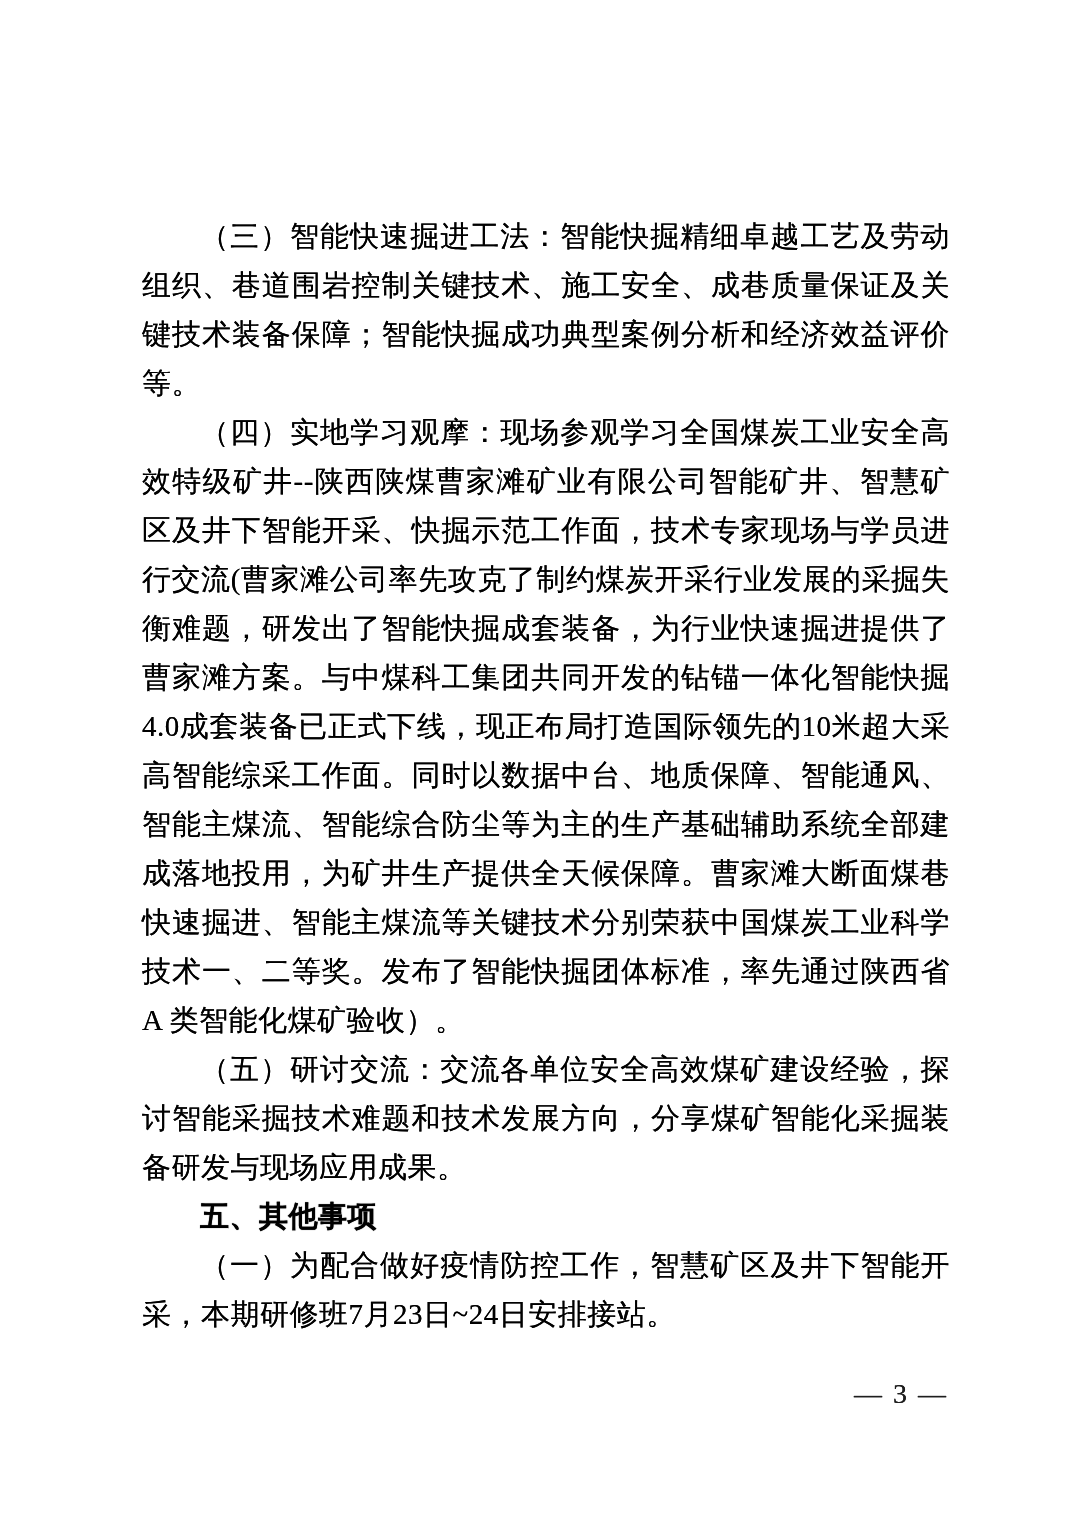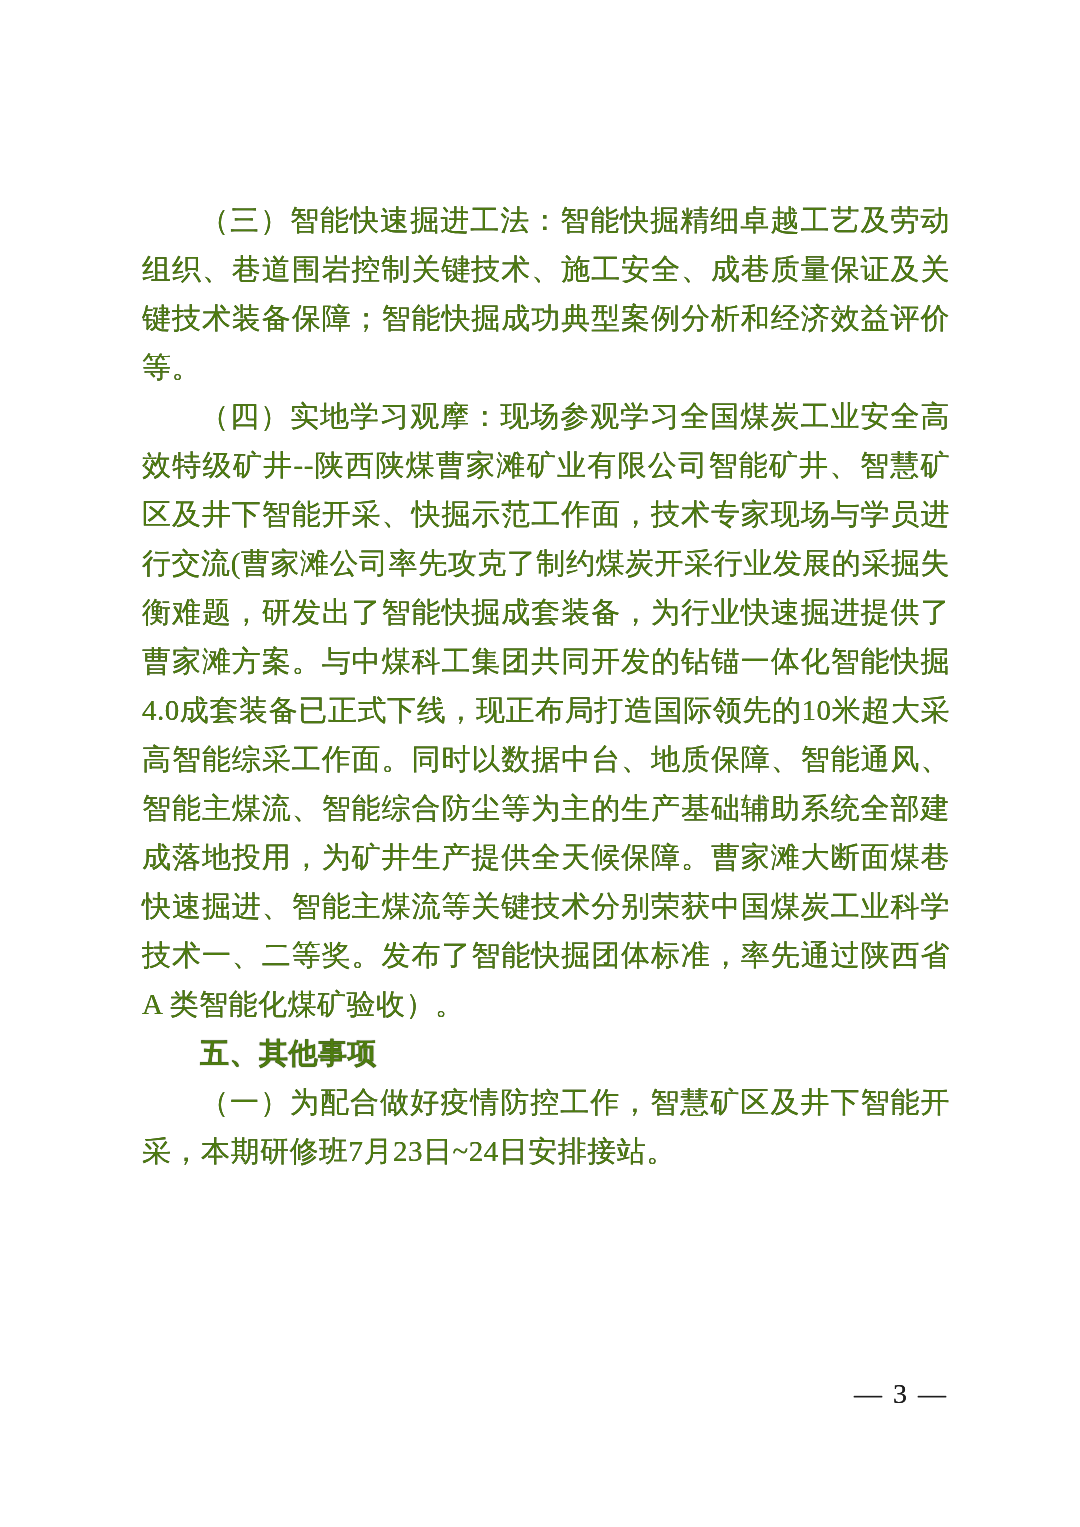--- a/index.html
+++ b/index.html
@@ -12,23 +12,23 @@
     width: 1080px;
     height: 1527px;
     margin: 0 auto;
     background: #ffffff;
     overflow: hidden;
     font-family: "Liberation Serif", "DejaVu Serif", serif;
   }
   .content {
     position: absolute;
     left: 142px;
-    top: 196px;
+    top: 212px;
     width: 808px;
-    color: #4d7c0f;
+    color: #000000;
   }
   p.para {
     margin: 0;
     padding: 0;
     text-indent: 2em;
     font-size: 29px;
     line-height: 49px;
     text-align: justify;
     letter-spacing: 0.5px;
     text-shadow: 0 0 0.6px #1e1e1e;
@@ -49,20 +49,21 @@
     text-shadow: 0 0 0.5px #1e1e1e;
   }
 </style>
 </head>
 <body>
 
 <div class="page">
   <div class="content">
     <p class="para">（三）智能快速掘进工法：智能快掘精细卓越工艺及劳动组织、巷道围岩控制关键技术、施工安全、成巷质量保证及关键技术装备保障；智能快掘成功典型案例分析和经济效益评价等。</p>
     <p class="para">（四）实地学习观摩：现场参观学习全国煤炭工业安全高效特级矿井--陕西陕煤曹家滩矿业有限公司智能矿井、智慧矿区及井下智能开采、快掘示范工作面，技术专家现场与学员进行交流(曹家滩公司率先攻克了制约煤炭开采行业发展的采掘失衡难题，研发出了智能快掘成套装备，为行业快速掘进提供了曹家滩方案。与中煤科工集团共同开发的钻锚一体化智能快掘4.0成套装备已正式下线，现正布局打造国际领先的10米超大采高智能综采工作面。同时以数据中台、地质保障、智能通风、智能主煤流、智能综合防尘等为主的生产基础辅助系统全部建成落地投用，为矿井生产提供全天候保障。曹家滩大断面煤巷快速掘进、智能主煤流等关键技术分别荣获中国煤炭工业科学技术一、二等奖。发布了智能快掘团体标准，率先通过陕西省 A 类智能化煤矿验收）。</p>
+    <p class="para">（五）研讨交流：交流各单位安全高效煤矿建设经验，探讨智能采掘技术难题和技术发展方向，分享煤矿智能化采掘装备研发与现场应用成果。</p>
     <p class="para heading">五、其他事项</p>
     <p class="para">（一）为配合做好疫情防控工作，智慧矿区及井下智能开采，本期研修班7月23日~24日安排接站。</p>
   </div>
 
   <div class="page-footer">
     <span>— 3 —</span>
   </div>
 </div>
 
 </body></html>

